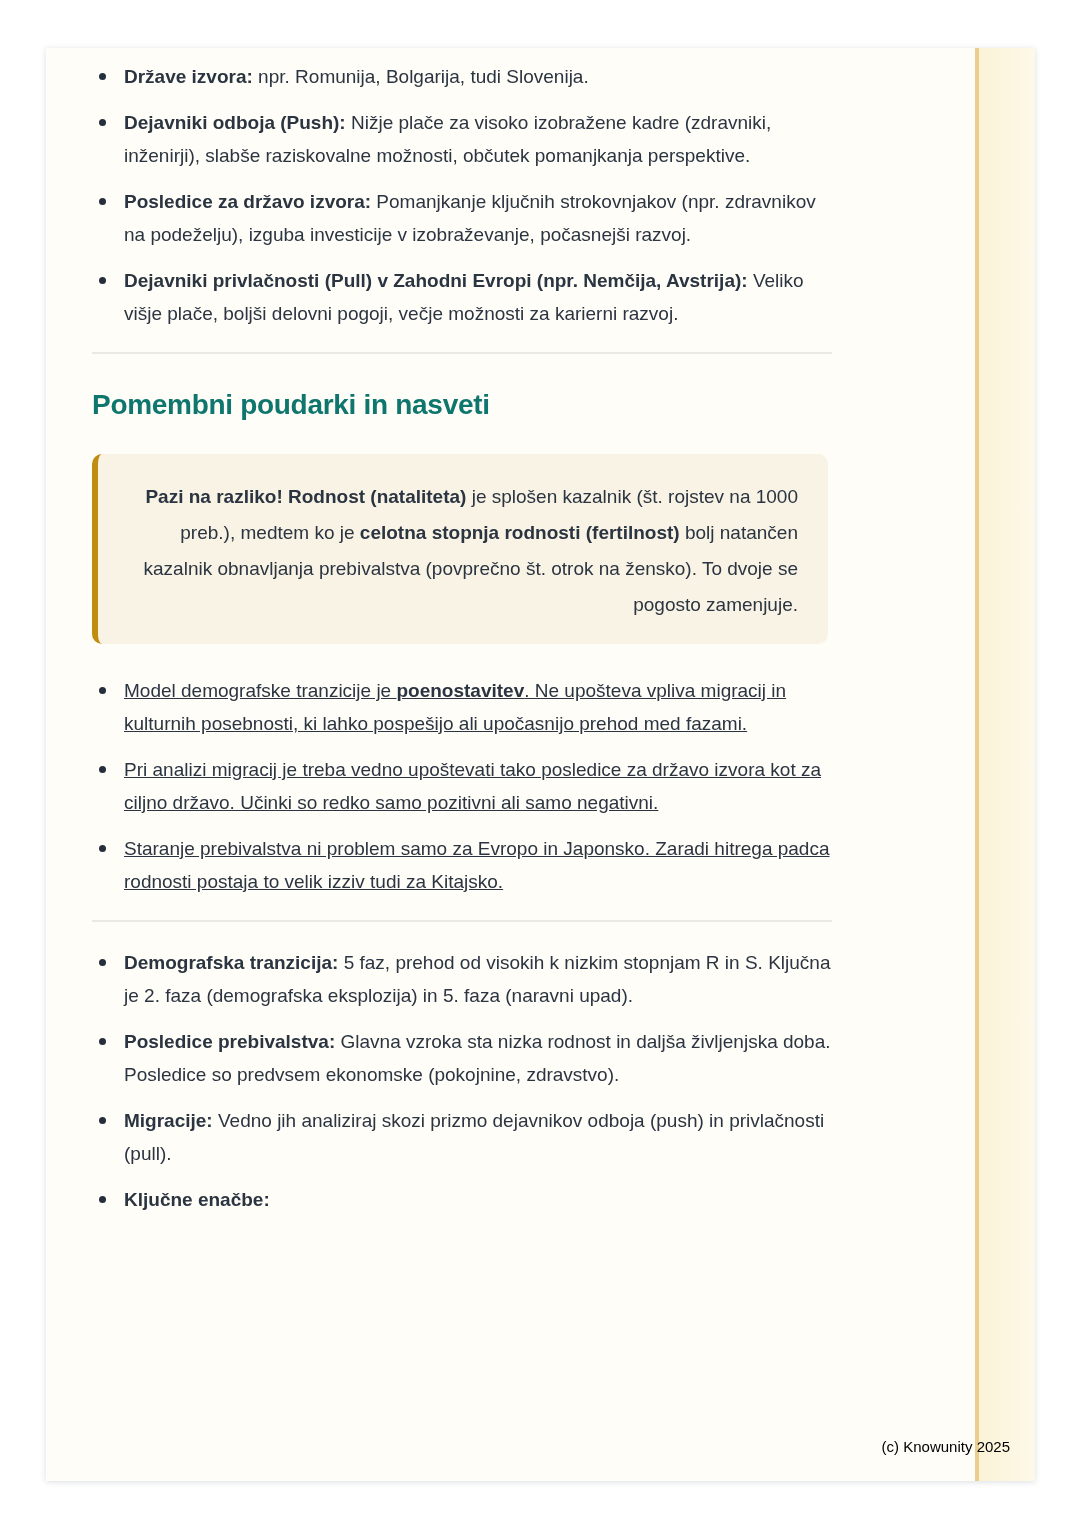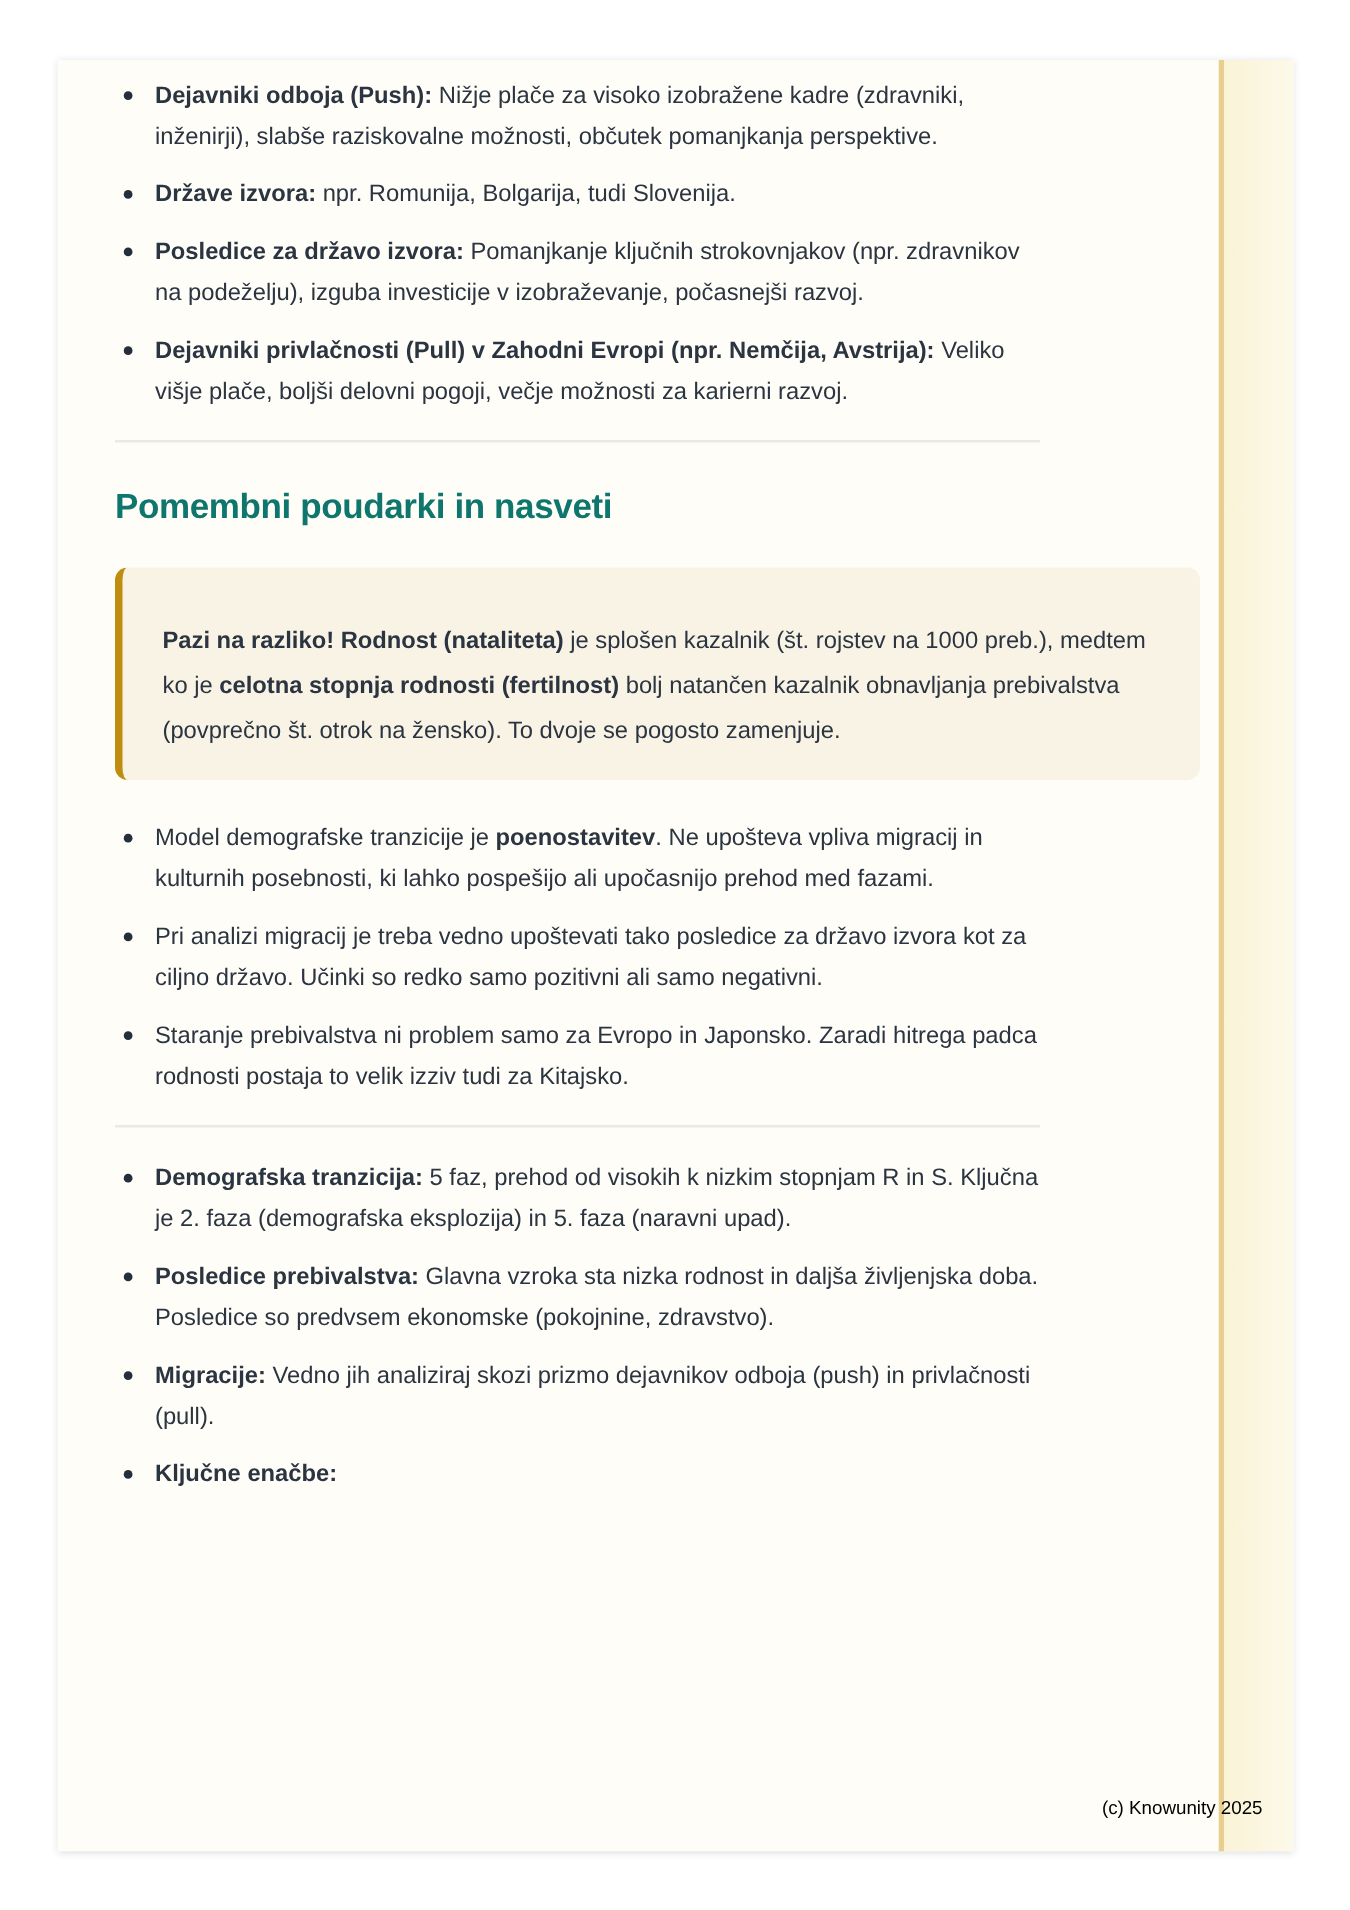--- a/index.html
+++ b/index.html
@@ -69,48 +69,49 @@
     line-height: 34px;
     font-weight: 700;
     color: #0f766e;
     letter-spacing: -0.3px;
   }
   .callout {
     margin-top: 32px;
     background: #f8f3e4;
     border-left: 6px solid #bf8e10;
     border-radius: 10px;
-    padding: 41px 30px 21px 32px;
+    padding: 25px 30px 21px 32px;
     line-height: 36px;
     box-sizing: border-box;
-    width: 868px;
+    width: 736px;
+    text-align: right;
   }
-  .list-tips { margin-top: 30px !important; }
+  .list-tips { margin-top: 30px !important; text-decoration: underline; }
   .list-summary { margin-top: 24px !important; }
   .watermark {
     position: absolute;
     top: 1437px;
     right: 70px;
     font-size: 15px;
     line-height: 20px;
     color: #000000;
     z-index: 5;
   }
 </style>
 </head>
 <body>
 
 <div class="page">
   <div class="accent-band"></div>
 
   <div class="content">
 
     <ul class="bullets">
+        <li><span class="b">Države izvora:</span><span> npr. Romunija, Bolgarija, tudi Slovenija.</span></li>
         <li><span class="b">Dejavniki odboja (Push):</span><span> Nižje plače za visoko izobražene kadre (zdravniki, inženirji), slabše raziskovalne možnosti, občutek pomanjkanja perspektive.</span></li>
-        <li><span class="b">Države izvora:</span><span> npr. Romunija, Bolgarija, tudi Slovenija.</span></li>
         <li><span class="b">Posledice za državo izvora:</span><span> Pomanjkanje ključnih strokovnjakov (npr. zdravnikov na podeželju), izguba investicije v izobraževanje, počasnejši razvoj.</span></li>
         <li><span class="b">Dejavniki privlačnosti (Pull) v Zahodni Evropi (npr. Nemčija, Avstrija):</span><span> Veliko višje plače, boljši delovni pogoji, večje možnosti za karierni razvoj.</span></li>
       </ul>
 
     <div class="divider"></div>
 
     <h2 class="section-title">Pomembni poudarki in nasveti</h2>
 
     <div class="callout"><span class="b">Pazi na razliko! Rodnost (nataliteta)</span><span> je splošen kazalnik (št. rojstev na 1000 preb.), medtem ko je </span><span class="b">celotna stopnja rodnosti (fertilnost)</span><span> bolj natančen kazalnik obnavljanja prebivalstva (povprečno št. otrok na žensko). To dvoje se pogosto zamenjuje.</span></div>
 

